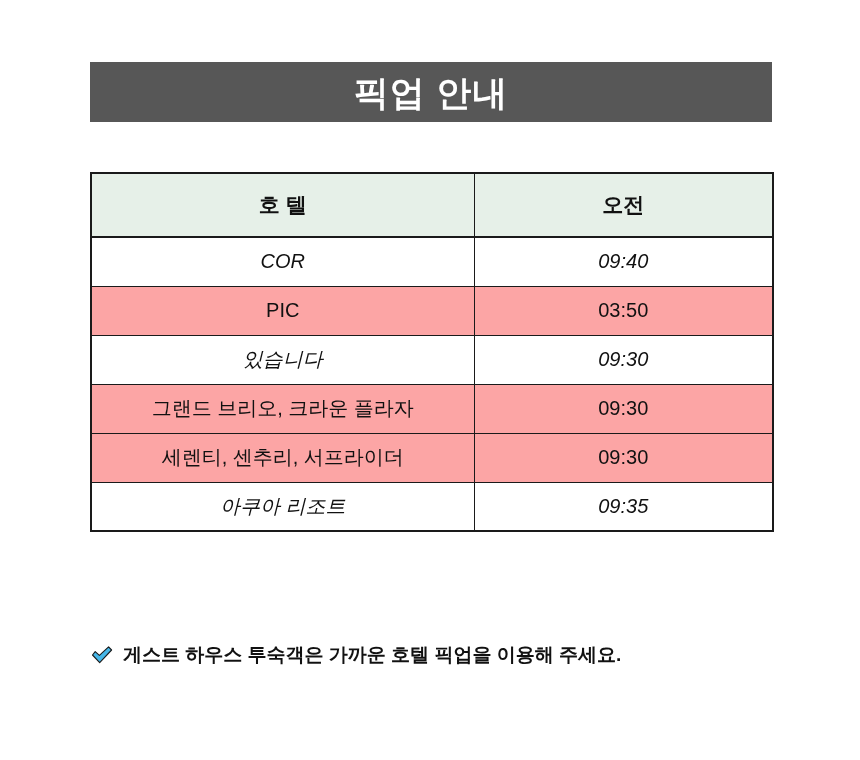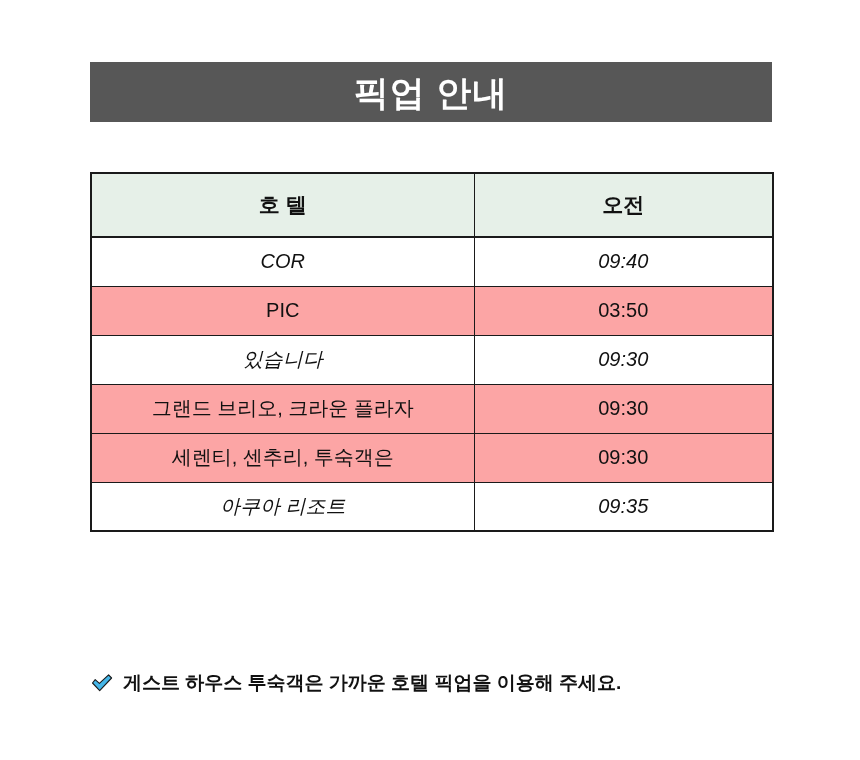--- a/index.html
+++ b/index.html
@@ -74,21 +74,21 @@
     border-bottom: 2px solid #1a1a1a;
   }
 
   .row-odd  td { background: #ffffff; font-style: italic; }
   .row-even td { background: #fca5a5; }
 
   
   .notes {
     position: absolute;
     left: 90px;
-    top: 672px;
+    top: 644px;
     width: 700px;
   }
   .note {
     display: flex;
     align-items: center;
     margin-bottom: 14px;
     font-size: 19px;
     font-weight: bold;
     color: #111111;
   }
@@ -135,21 +135,21 @@
       </tr>
       <tr class="row-odd">
         <td>있습니다</td>
         <td>09:30</td>
       </tr>
       <tr class="row-even">
         <td>그랜드 브리오, 크라운 플라자</td>
         <td>09:30</td>
       </tr>
       <tr class="row-even">
-        <td>세렌티, 센추리, 투숙객은</td>
+        <td>세렌티, 센추리, 서프라이더</td>
         <td>09:30</td>
       </tr>
       <tr class="row-odd">
         <td>아쿠아 리조트</td>
         <td>09:35</td>
       </tr>
     </tbody>
   </table>
 
   <div class="notes">

